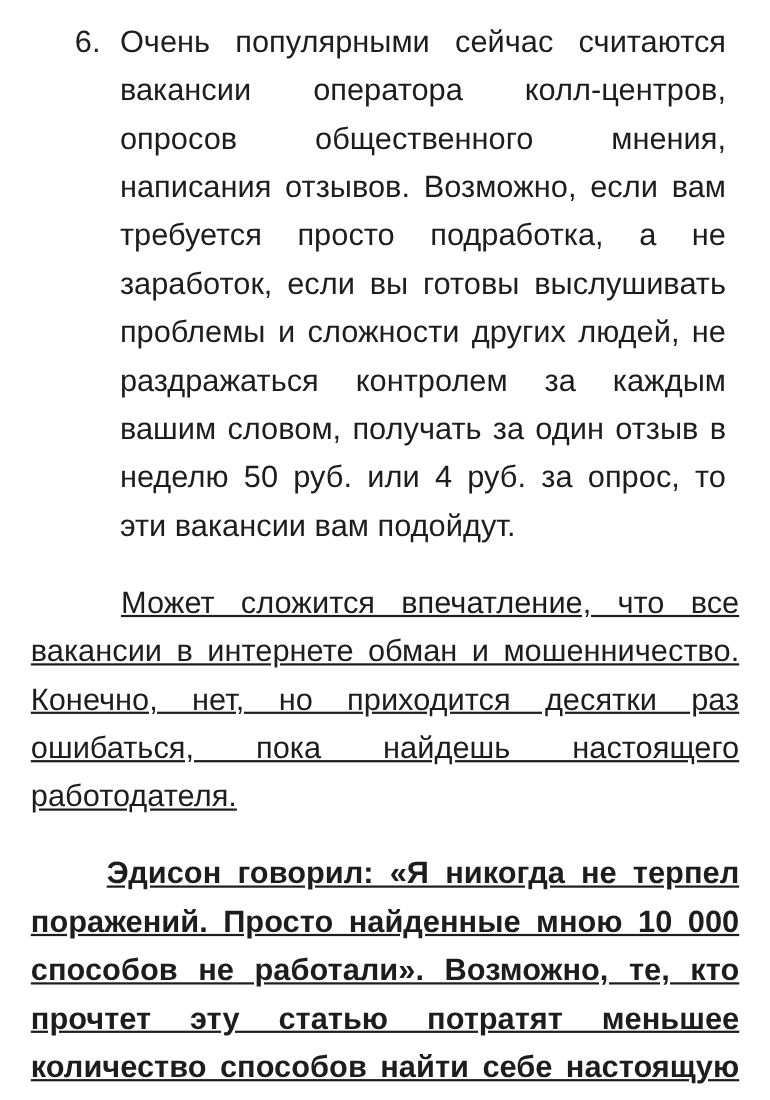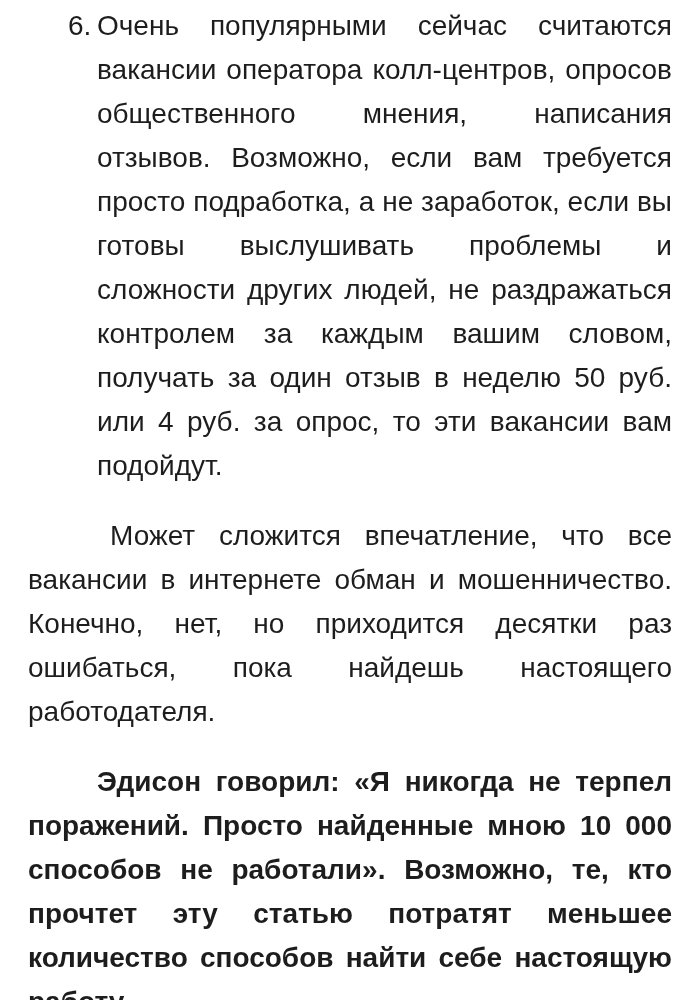--- a/index.html
+++ b/index.html
@@ -27,25 +27,26 @@
     position: relative;
     padding-left: 69px;
     margin: 0;
   }
   .list-item .num {
     position: absolute;
     left: 40px;
     top: 0;
   }
   .list-item .li-text {
-    margin: 0;
+    margin: 12px;
   }
   .para {
     margin: 26px 0 0 0;
     text-indent: 82px;
+    text-decoration: underline;
   }
   .para.bold {
     font-weight: bold;
     text-indent: 69px;
   }
 </style>
 </head>
 <body>
 
 <div class="doc">

